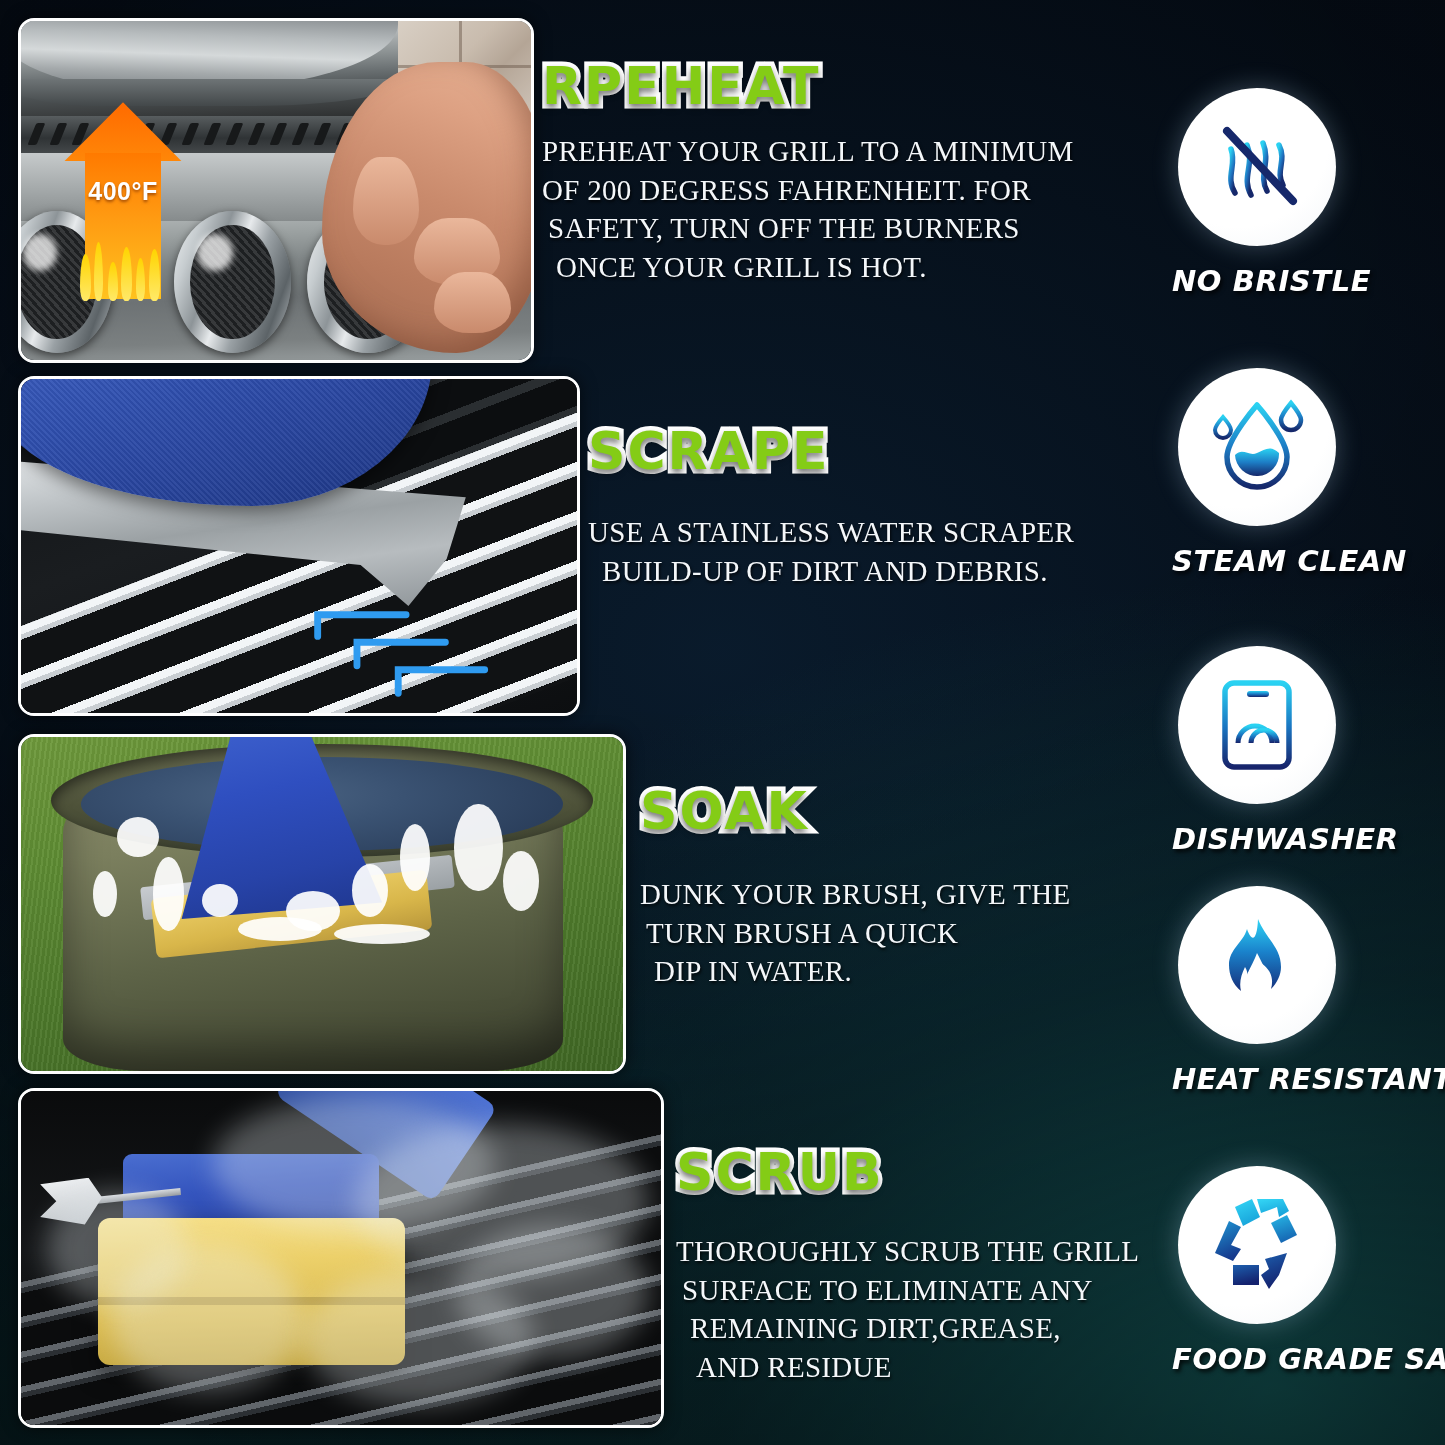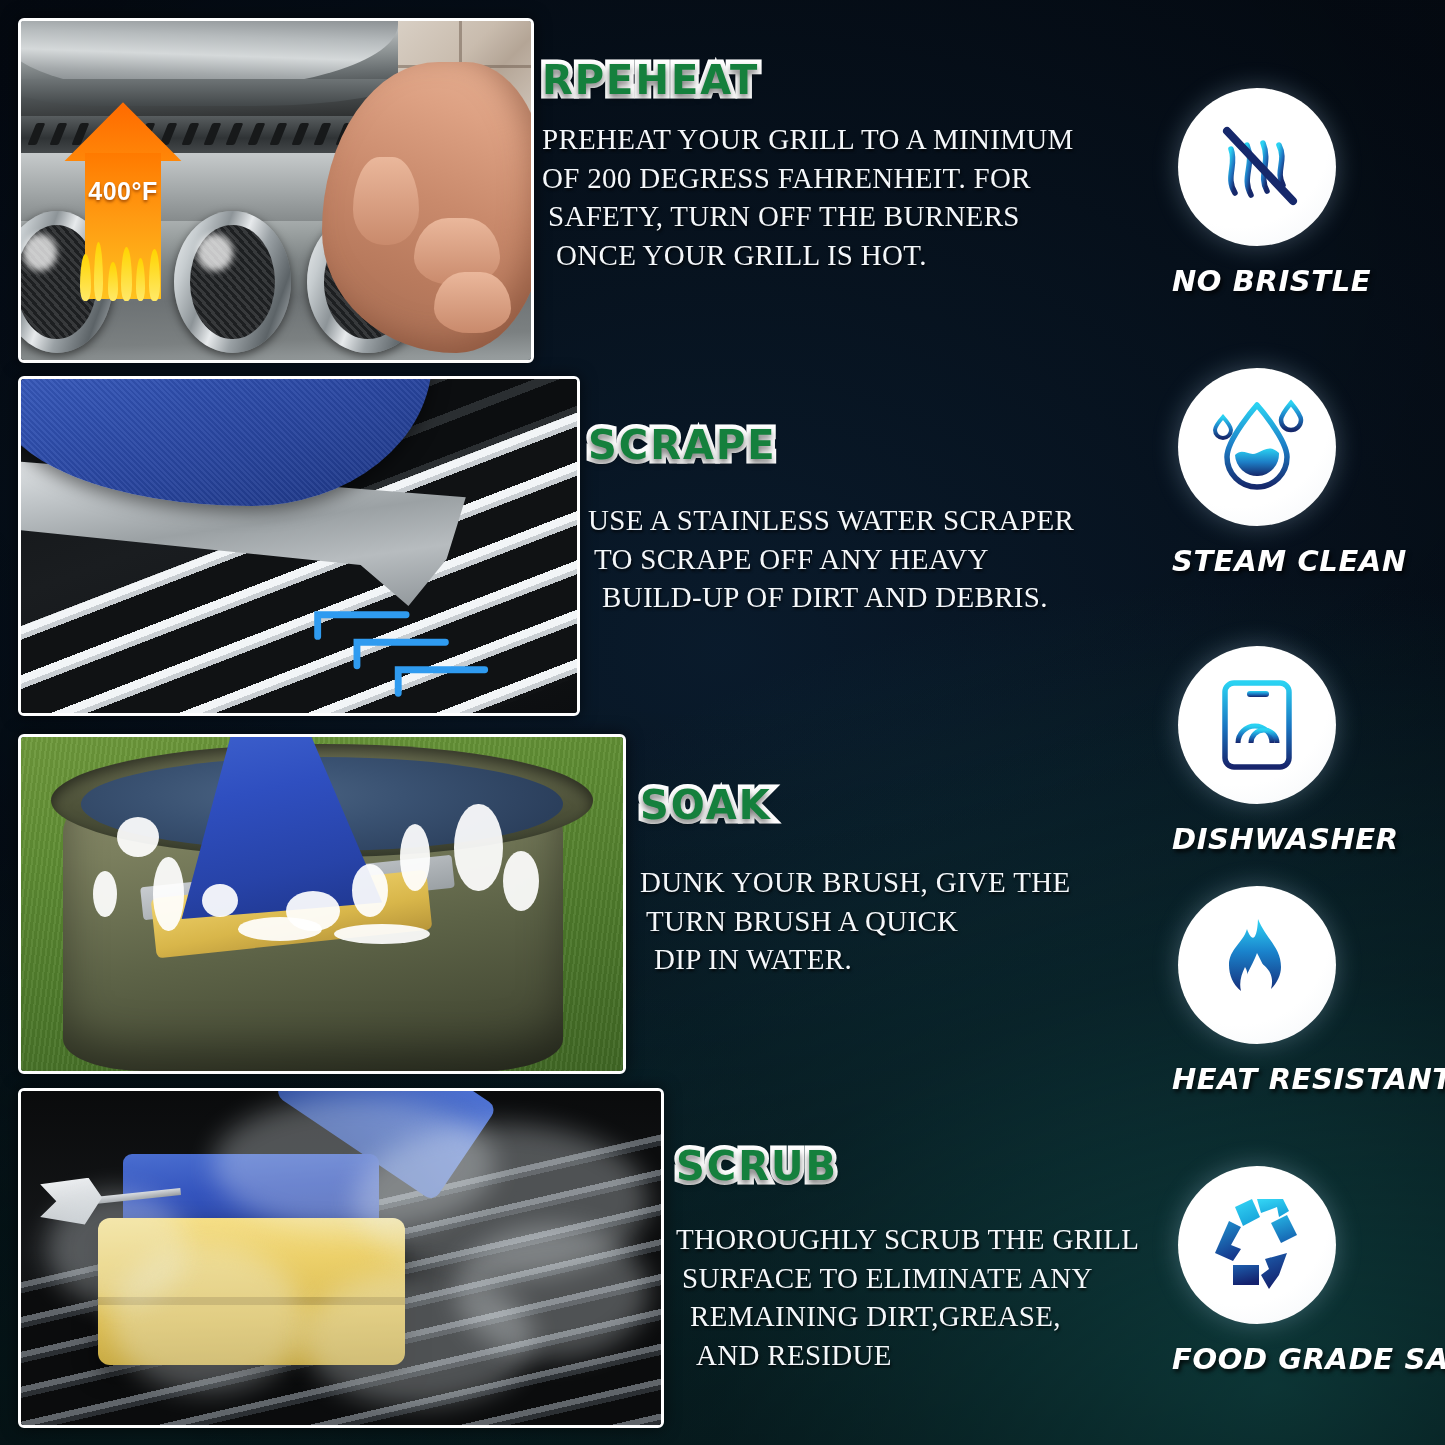--- a/index.html
+++ b/index.html
@@ -22,21 +22,21 @@
   }
   #bg-vignette{
     position:absolute; inset:0;
     background:radial-gradient(130% 100% at 50% 18%, rgba(0,0,0,0) 30%, rgba(0,0,0,.55) 100%);
   }
 
   
   .panel{
     position:absolute;
     border:3px solid #ffffff;
-    border-radius:6px;
+    border-radius:16px;
     overflow:hidden;
     box-shadow:0 0 16px rgba(0,0,0,.6);
   }
   .panel-inner{ position:absolute; inset:0; overflow:hidden; }
 
   
   .p1-bg{position:absolute;inset:0;
     background:linear-gradient(178deg,#cfd4d6 0%,#b6babb 6%,#8e9495 12%,#6b7173 17%,#4c5153 22%,#3a3d3e 27%,#2a2c2d 31%,#3d4143 36%,#5d6264 41%,#7b8183 46%,#9aa0a1 50%,#b2b7b8 55%,#9aa0a0 62%,#7e8485 70%,#6d7274 80%,#7b8081 92%,#9aa0a1 100%);}
   .p1-lid{position:absolute;left:-4%;top:0;width:78%;height:21%;
     background:linear-gradient(182deg,#8d9295 0%,#b6bbbd 25%,#d5d9da 48%,#a4a9ab 70%,#70767a 100%);
@@ -144,24 +144,24 @@
   .p4-scraper .tip{position:absolute;left:0;top:0;width:44%;height:100%;
     background:linear-gradient(170deg,#f2f4f6,#b9bec2);
     clip-path:polygon(0 14%,78% 0,100% 42%,72% 100%,0 84%,26% 50%);}
   .steam{position:absolute;border-radius:50%;background:rgba(240,244,248,.30);filter:blur(13px);}
 
   
   .step{position:absolute;}
   .step-title{
     font-family:"DejaVu Sans", sans-serif;
     font-weight:700;
-    font-size:40px;
+    font-size:52px;
     line-height:1;
     letter-spacing:2px;
-    color:#15803d;
+    color:#84cc16;
     -webkit-text-stroke:9px #ffffff;
     paint-order:stroke fill;
     text-shadow:0 4px 6px rgba(0,0,0,.55);
     white-space:nowrap;
   }
   .step-body{
     margin-top:20px;
     font-family:"Liberation Serif", serif;
     font-weight:400;
     font-size:29px;
@@ -326,21 +326,20 @@
     <div>OF 200 DEGRESS FAHRENHEIT. FOR</div>
     <div style="padding-left:6px">SAFETY, TURN OFF THE BURNERS</div>
     <div style="padding-left:14px">ONCE YOUR GRILL IS HOT.</div>
   </div>
 </div>
 
 <div class="step" style="left:588px;top:425px;">
   <div class="step-title">SCRAPE</div>
   <div class="step-body" style="margin-top:36px">
     <div>USE A STAINLESS WATER SCRAPER</div>
-    <div style="padding-left:6px">TO SCRAPE OFF ANY HEAVY</div>
     <div style="padding-left:14px">BUILD-UP OF DIRT AND DEBRIS.</div>
   </div>
 </div>
 
 <div class="step" style="left:640px;top:785px;">
   <div class="step-title">SOAK</div>
   <div class="step-body" style="margin-top:38px">
     <div>DUNK YOUR BRUSH, GIVE THE</div>
     <div style="padding-left:6px">TURN BRUSH A QUICK</div>
     <div style="padding-left:14px">DIP IN WATER.</div>

